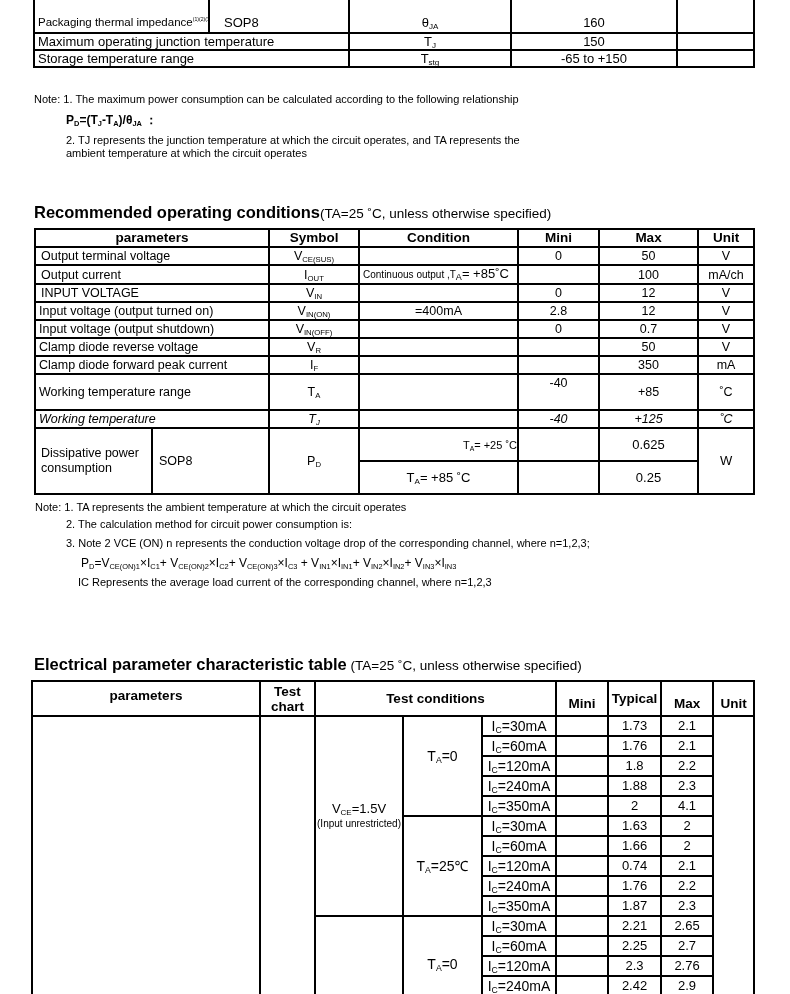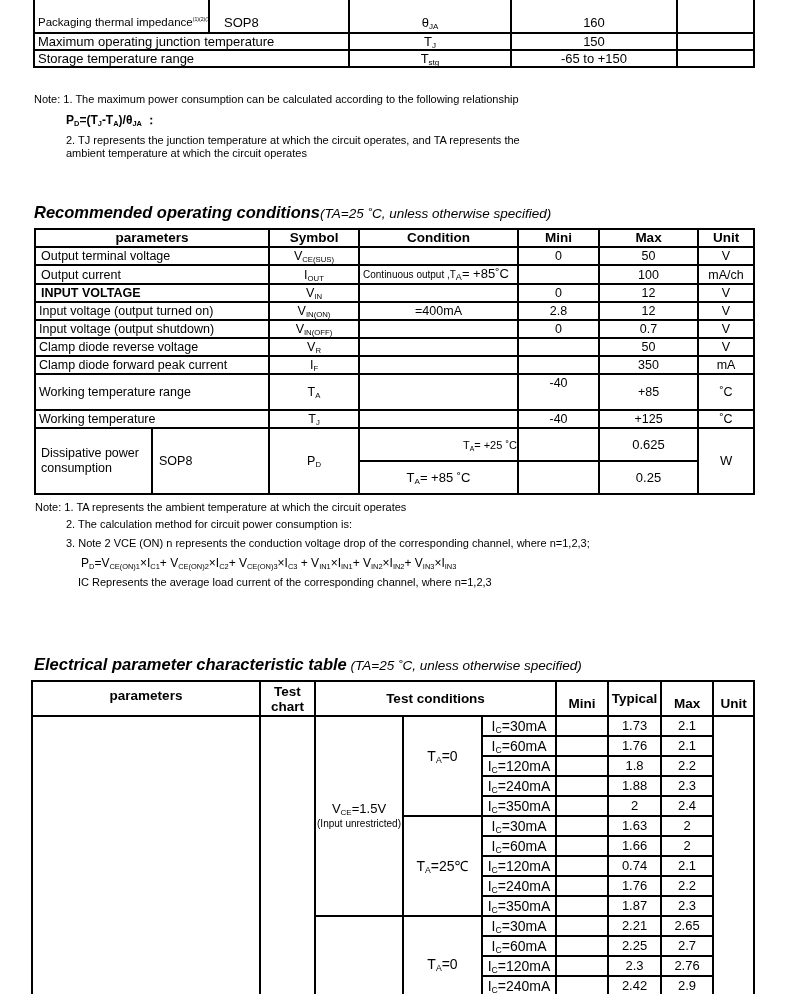--- a/index.html
+++ b/index.html
@@ -4,21 +4,21 @@
 <style>
   html, body { margin:0; padding:0; background:#fff; }
   body { width:790px; height:994px; position:relative; overflow:hidden; font-family:"Liberation Sans", sans-serif; color:#000; }
   table { border-collapse:collapse; position:absolute; table-layout:fixed; }
   td, th { border:2px solid #000; padding:0; font-weight:normal; overflow:hidden; white-space:nowrap; }
   .c { text-align:center; }
   .l { text-align:left; padding-left:3px; }
   sub { font-size:0.62em; vertical-align:-0.25em; line-height:0; }
   sup { font-size:0.45em; vertical-align:0.9em; line-height:0; }
   .note { font-size:11px; line-height:15px; position:absolute; white-space:nowrap; }
-  h2 { position:absolute; margin:0; font-size:16.5px; font-weight:bold; white-space:nowrap;font-style:italic; }
+  h2 { position:absolute; margin:0; font-size:16.5px; font-weight:bold; white-space:nowrap; }
   h2 span.sub { font-weight:normal; font-size:13.5px; }
   
   #t1 { left:33px; top:-4px; width:720px; font-size:13px; }
   #t1 td { height:15px; line-height:15px; }
   
   #t2 { left:34px; top:228px; width:719px; font-size:12.5px; }
   #t2 td, #t2 th { height:16px; line-height:16px; }
   #t2 th { font-weight:bold; font-size:13.5px; }
   
   #t3 { left:31px; top:680px; width:722px; font-size:13px; }
@@ -99,21 +99,21 @@
       </tr>
       <tr>
         <td class="l" colspan="2" style="padding-left: 5px;">Output current</td>
         <td class="c"><span>I</span><sub>OUT</sub></td>
         <td class="c" style="font-size: 10px; text-align: left; padding-left: 3px;"><span>Continuous output ,T</span><sub style="font-size: 9px;">A</sub><span style="font-size: 13px;">= +85˚C</span></td>
         <td class="c"></td>
         <td class="c">100</td>
         <td class="c">mA/ch</td>
       </tr>
       <tr>
-        <td class="l" colspan="2" style="padding-left: 5px; font-weight: bold;">INPUT VOLTAGE</td>
+        <td class="l" colspan="2" style="padding-left: 5px;">INPUT VOLTAGE</td>
         <td class="c"><span>V</span><sub>IN</sub></td>
         <td class="c"><span></span></td>
         <td class="c">0</td>
         <td class="c">12</td>
         <td class="c">V</td>
       </tr>
       <tr>
         <td class="l" colspan="2" style="padding-left: 3px;">Input voltage (output turned on)</td>
         <td class="c"><span>V</span><sub>IN(ON)</sub></td>
         <td class="c"><span>=400mA</span></td>
@@ -146,21 +146,21 @@
         <td class="c">mA</td>
       </tr>
       <tr style="height: 36px;">
         <td class="l" colspan="2" style="padding-left: 3px;">Working temperature range</td>
         <td class="c"><span>T</span><sub>A</sub></td>
         <td class="c"><span></span></td>
         <td class="c" style="vertical-align: top;">-40</td>
         <td class="c">+85</td>
         <td class="c">˚C</td>
       </tr>
-      <tr style="height: 16px;">
+      <tr style="height: 16px; font-style: italic;">
         <td class="l" colspan="2" style="padding-left: 3px;">Working temperature</td>
         <td class="c"><span>T</span><sub>J</sub></td>
         <td class="c"><span></span></td>
         <td class="c" style="vertical-align: top;">-40</td>
         <td class="c">+125</td>
         <td class="c">˚C</td>
       </tr>
     </tbody>
   <tbody>
       <tr style="height:33px">
@@ -238,21 +238,21 @@
       <tr>
         <td class="c" style="font-size: 14px;">I<sub>C</sub><span>=240mA</span></td>
         <td class="c"></td>
         <td class="c">1.88</td>
         <td class="c">2.3</td>
       </tr>
       <tr>
         <td class="c" style="font-size: 14px;">I<sub>C</sub><span>=350mA</span></td>
         <td class="c"></td>
         <td class="c">2</td>
-        <td class="c">2.4</td>
+        <td class="c">4.1</td>
       </tr>
       <tr>
         <td rowspan="5" class="c" style="font-size: 14px;"><span>T</span><sub>A</sub><span>=25℃</span></td>
         <td class="c" style="font-size: 14px;">I<sub>C</sub><span>=30mA</span></td>
         <td class="c"></td>
         <td class="c">1.63</td>
         <td class="c">2</td>
       </tr>
       <tr>
         <td class="c" style="font-size: 14px;">I<sub>C</sub><span>=60mA</span></td>

